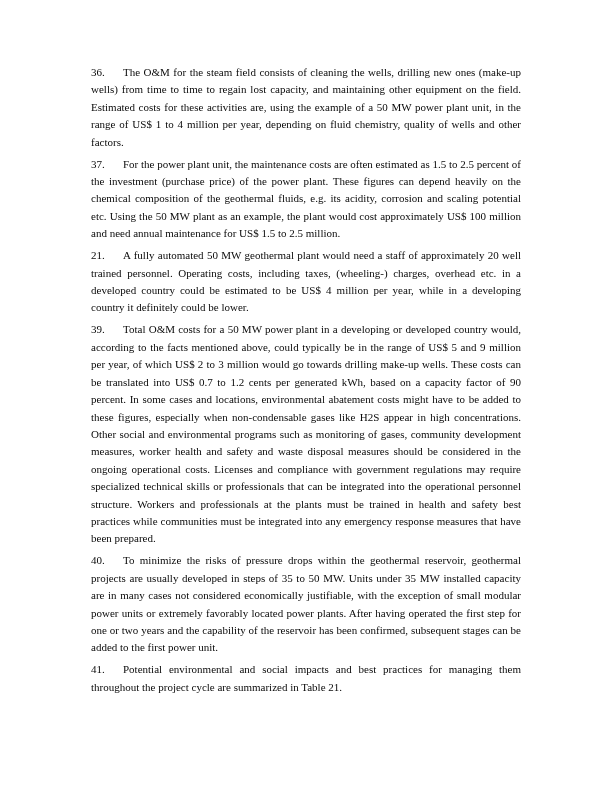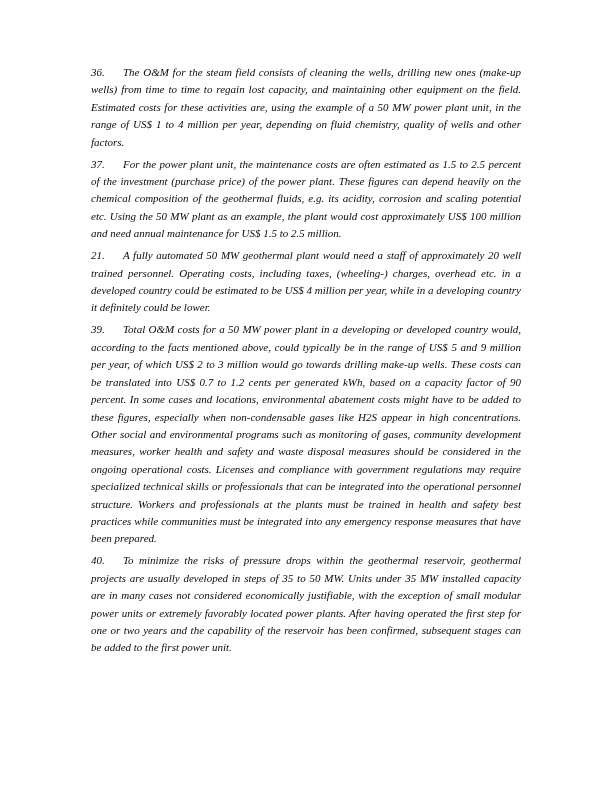--- a/index.html
+++ b/index.html
@@ -17,21 +17,20 @@
     overflow: hidden;
   }
   .text-block {
     position: absolute;
     left: 91px;
     top: 64px;
     width: 430px;
     font-size: 11px;
     line-height: 17.4px;
     text-align: justify;
-    font-style: italic;
   }
   .para {
     margin: 0 0 4.6px 0;
     padding: 0;
   }
   .pnum {
     display: inline-block;
     width: 32px;
   }
   .folio {
@@ -53,16 +52,17 @@
     <p class="para"><span class="pnum">36.</span><span>The O&amp;M for the steam field consists of cleaning the wells, drilling new ones (make-up wells) from time to time to regain lost capacity, and maintaining other equipment on the field. Estimated costs for these activities are, using the example of a 50 MW power plant unit, in the range of US$ 1 to 4 million per year, depending on fluid chemistry, quality of wells and other factors.</span></p>
 
     <p class="para"><span class="pnum">37.</span><span>For the power plant unit, the maintenance costs are often estimated as 1.5 to 2.5 percent of the investment (purchase price) of the power plant. These figures can depend heavily on the chemical composition of the geothermal fluids, e.g. its acidity, corrosion and scaling potential etc. Using the 50 MW plant as an example, the plant would cost approximately US$ 100 million and need annual maintenance for US$ 1.5 to 2.5 million.</span></p>
 
     <p class="para"><span class="pnum">21.</span><span>A fully automated 50 MW geothermal plant would need a staff of approximately 20 well trained personnel. Operating costs, including taxes, (wheeling-) charges, overhead etc. in a developed country could be estimated to be US$ 4 million per year, while in a developing country it definitely could be lower.</span></p>
 
     <p class="para"><span class="pnum">39.</span><span>Total O&amp;M costs for a 50 MW power plant in a developing or developed country would, according to the facts mentioned above, could typically be in the range of US$ 5 and 9 million per year, of which US$ 2 to 3 million would go towards drilling make-up wells. These costs can be translated into US$ 0.7 to 1.2 cents per generated kWh, based on a capacity factor of 90 percent. In some cases and locations, environmental abatement costs might have to be added to these figures, especially when non-condensable gases like H2S appear in high concentrations. Other social and environmental programs such as monitoring of gases, community development measures, worker health and safety and waste disposal measures should be considered in the ongoing operational costs. Licenses and compliance with government regulations may require specialized technical skills or professionals that can be integrated into the operational personnel structure. Workers and professionals at the plants must be trained in health and safety best practices while communities must be integrated into any emergency response measures that have been prepared.</span></p>
 
     <p class="para"><span class="pnum">40.</span><span>To minimize the risks of pressure drops within the geothermal reservoir, geothermal projects are usually developed in steps of 35 to 50 MW. Units under 35 MW installed capacity are in many cases not considered economically justifiable, with the exception of small modular power units or extremely favorably located power plants. After having operated the first step for one or two years and the capability of the reservoir has been confirmed, subsequent stages can be added to the first power unit.</span></p>
 
+    <p class="para"><span class="pnum">41.</span><span>Potential environmental and social impacts and best practices for managing them throughout the project cycle are summarized in Table 21.</span></p>
 
   </div>
 
 </div>
 
 </body></html>

